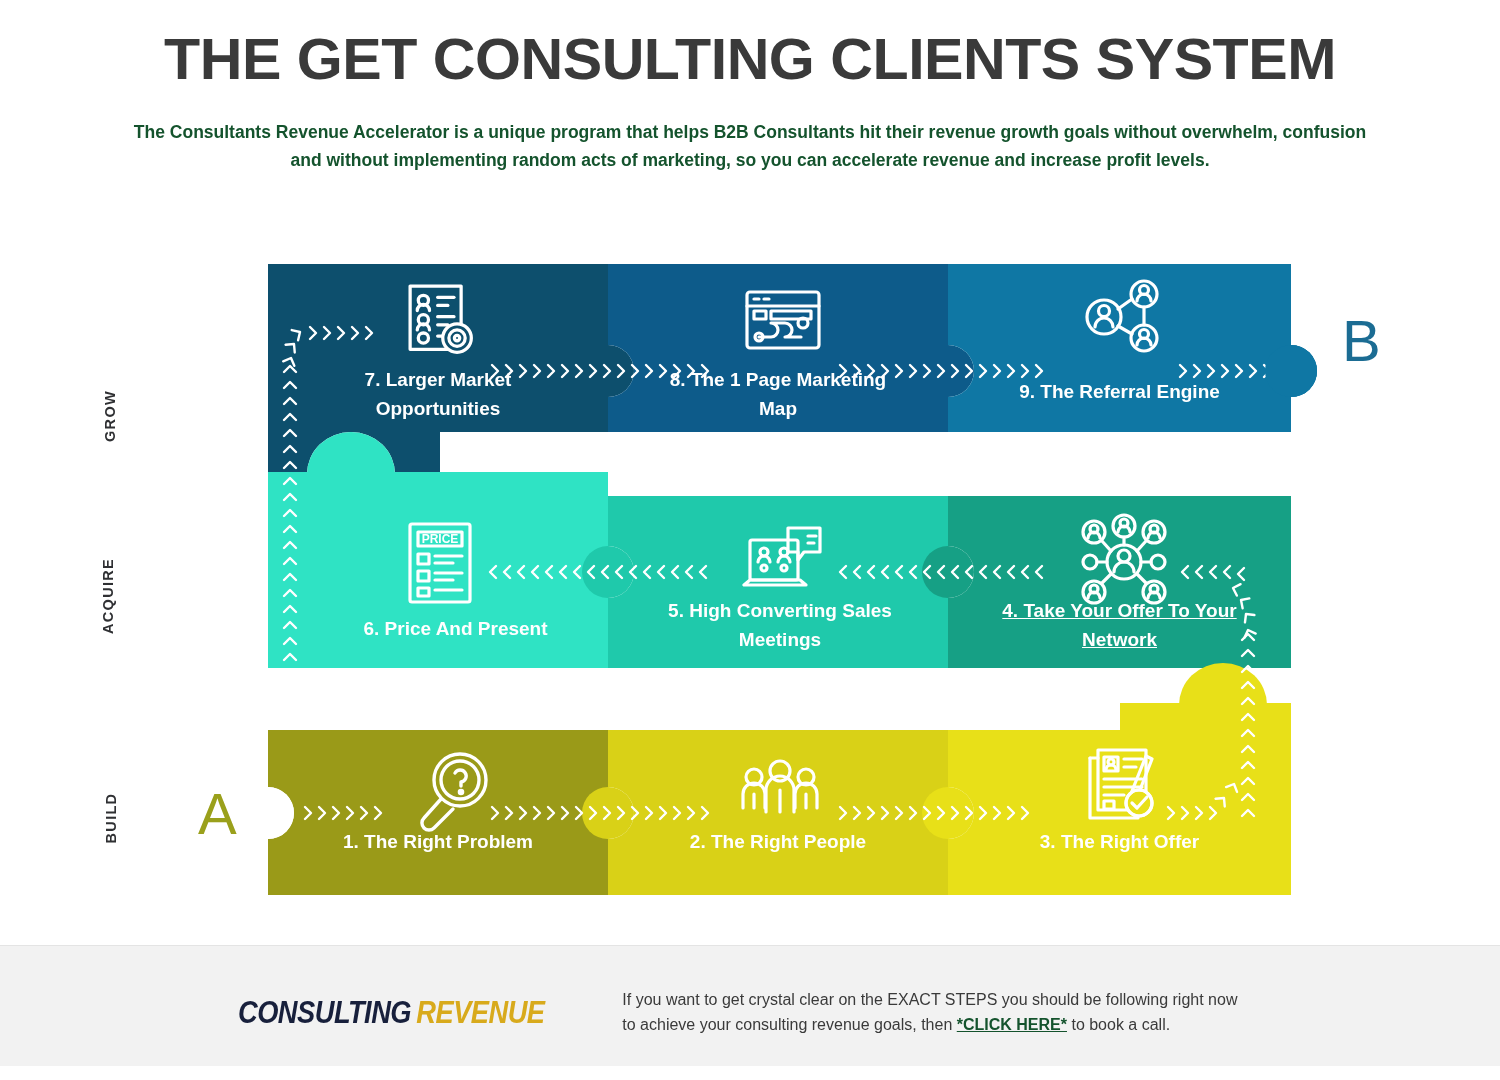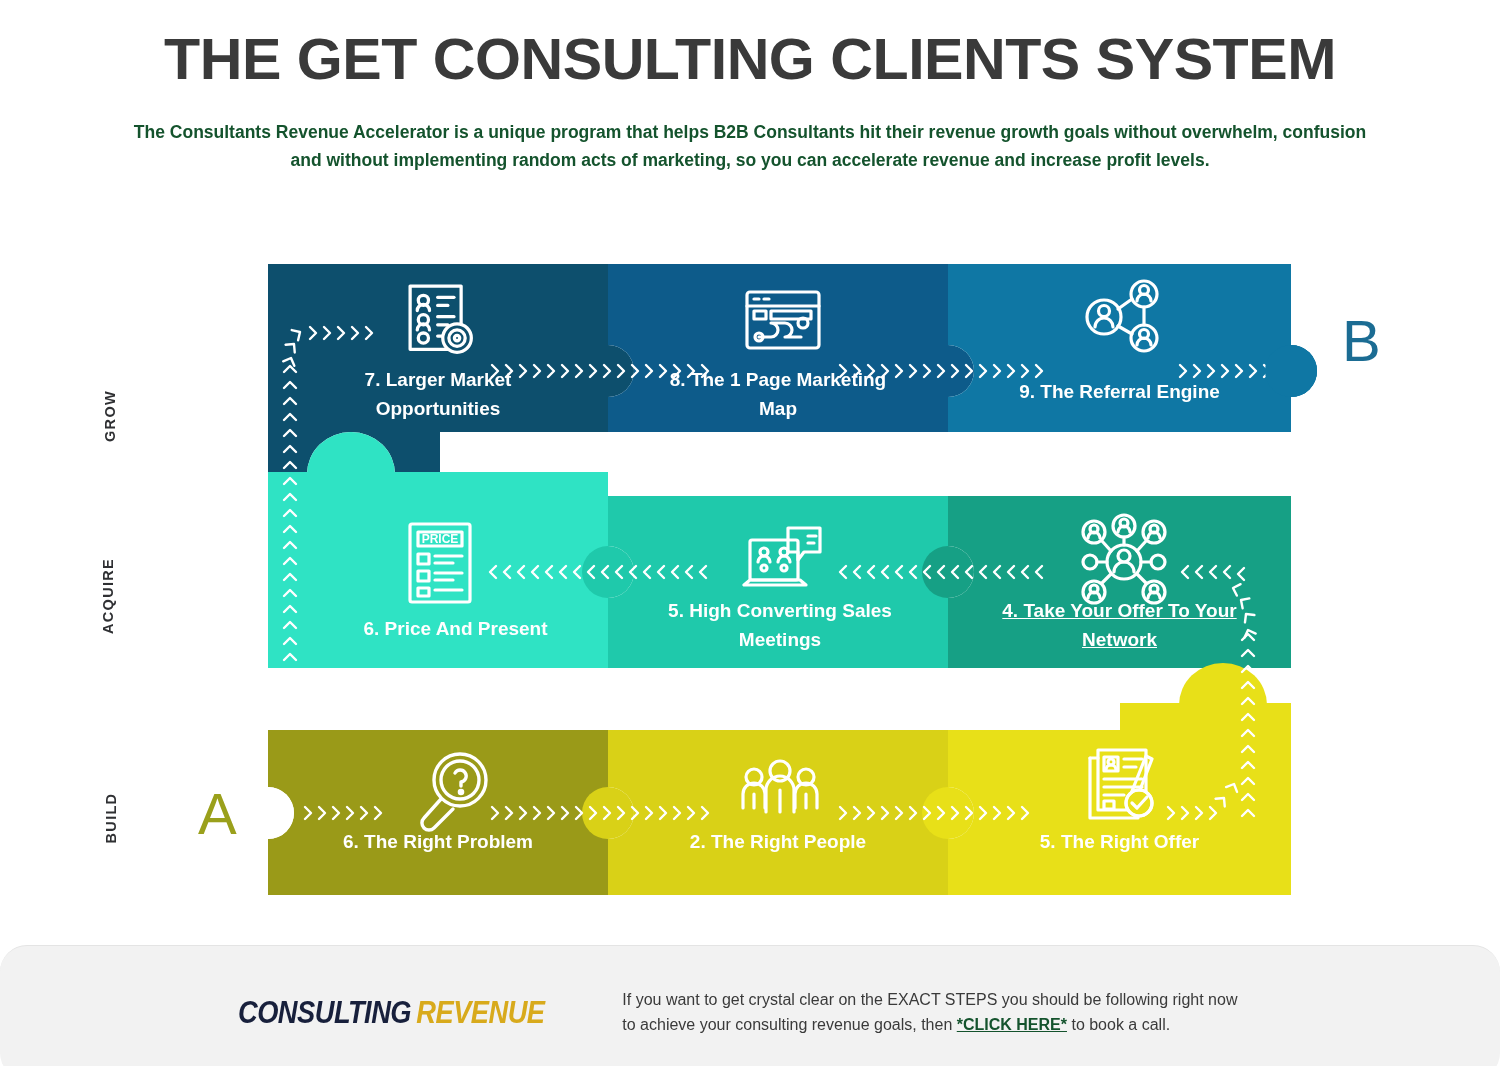--- a/index.html
+++ b/index.html
@@ -74,21 +74,20 @@
     pointer-events: none;
   }
 
   
   .footer {
     position: absolute;
     left: 0; bottom: 0;
     width: 1500px; height: 135px;
     background: #f2f2f2;
     border-top: 1px solid #e4e4e4;
-    border-radius: 27px;
   }
   .footer-inner {
     display: flex;
     align-items: center;
     height: 100%;
     padding-left: 238px;
   }
   .logo {
     font-size: 31px;
     font-weight: 700;
@@ -632,27 +631,27 @@
   <div class="ptext" style="left:608px; top:347px; width:344px;">
     <div>5. High Converting Sales</div>
     <div>Meetings</div>
   </div>
   <div class="ptext" style="left:948px; top:347px; width:343px;text-decoration:underline;">
     <div>4. Take Your Offer To Your</div>
     <div>Network</div>
   </div>
 
   <div class="ptext" style="left:268px; top:578px; width:340px;">
-    <div>6. The Right Problem</div>
+    <div>1. The Right Problem</div>
   </div>
   <div class="ptext" style="left:608px; top:578px; width:340px;">
     <div>2. The Right People</div>
   </div>
   <div class="ptext" style="left:948px; top:578px; width:343px;">
-    <div>5. The Right Offer</div>
+    <div>3. The Right Offer</div>
   </div>
 
   <div class="rowlabel rowlabel-grow">GROW</div>
   <div class="rowlabel rowlabel-acq">ACQUIRE</div>
   <div class="rowlabel rowlabel-build">BUILD</div>
 
   <div class="endletter endletter-a">A</div>
   <div class="endletter endletter-b">B</div>
 </div>
 

